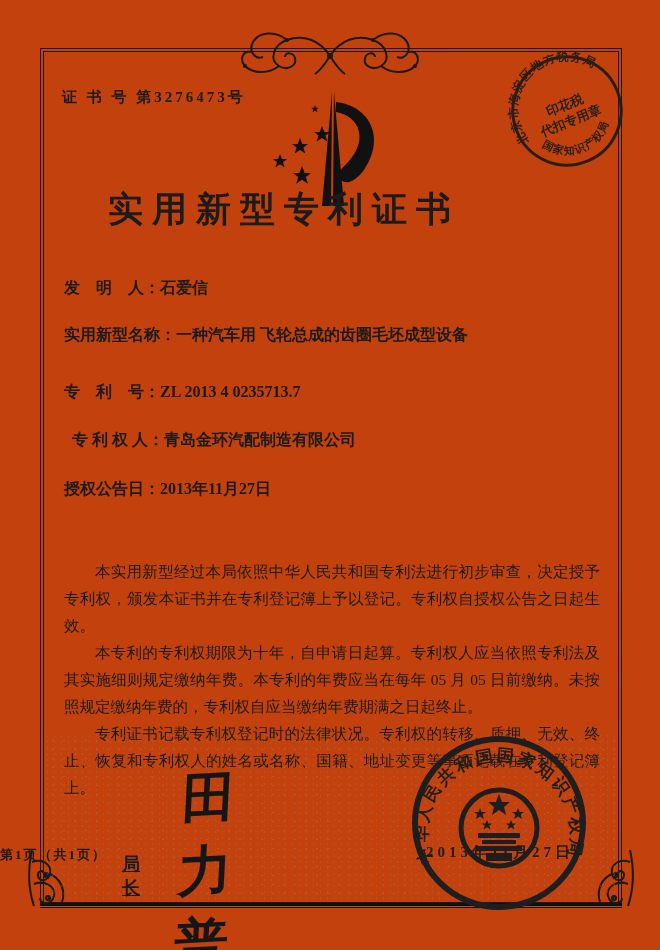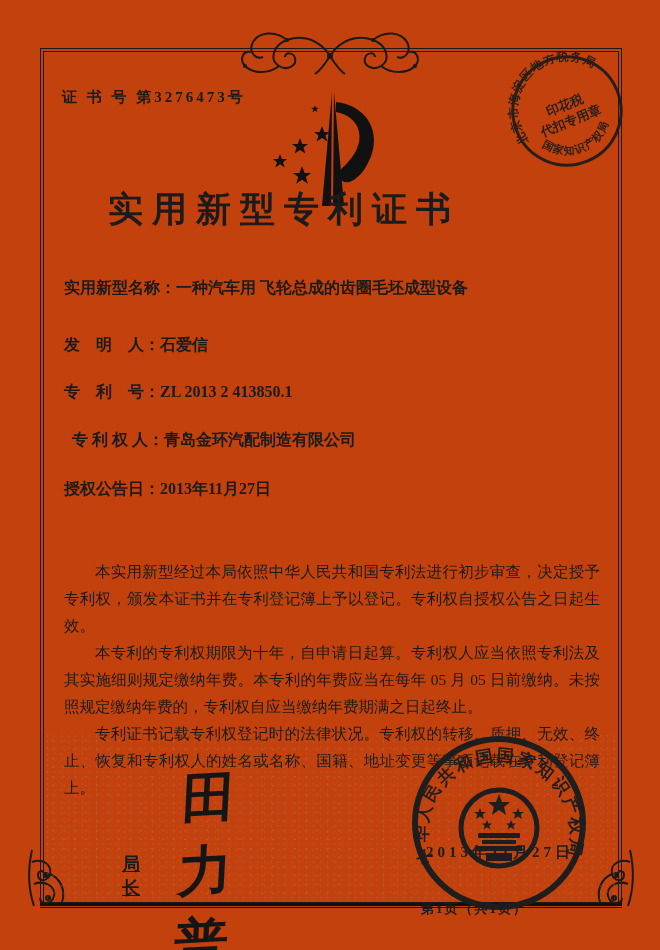--- a/index.html
+++ b/index.html
@@ -69,21 +69,21 @@
     letter-spacing:12px; transform:rotate(-3deg) skewX(-6deg); color:#151515;
   }
   
   .office-seal { position:absolute; left:408px; top:732px; width:182px; height:182px; z-index:2; }
   .seal-date {
     position:absolute; left:420px; top:843px; width:160px; z-index:2;
     font-size:15px; font-weight:bold; letter-spacing:4px; color:#1e1e1e; text-align:center;
   }
   
   .footer {
-    position:absolute; left:0; top:900px; width:528px; text-align:right;
+    position:absolute; left:0; top:846px; width:528px; text-align:left;
     font-size:13px; font-weight:bold; letter-spacing:2px; z-index:3;
   }
   svg text { font-family:"Liberation Serif", serif; }
 </style>
 </head>
 <body>
 
 <div class="page">
 
   <div class="frame"></div>
@@ -158,28 +158,28 @@
       <path d="M84,4 L74,118 L83,118 Z"></path>
       <path d="M86,4 L96,118 L85,118 Z"></path>
 
       <path d="M88,14 C122,18 138,50 116,82 C108,93 96,99 92,90 C89,83 95,80 101,73 C120,52 112,28 88,24 Z"></path>
     </g>
   </svg>
 
   <div class="title">实用新型专利证书</div>
 
   <div class="fields">
+    <div class="field-row f2">
+      <span class="field-label">发　明　人：</span><span class="field-value">石爱信</span>
+    </div>
     <div class="field-row f1">
       <span class="field-label">实用新型名称：</span><span class="field-value">一种汽车用 飞轮总成的齿圈毛坯成型设备</span>
     </div>
-    <div class="field-row f2">
-      <span class="field-label">发　明　人：</span><span class="field-value">石爱信</span>
-    </div>
     <div class="field-row f3">
-      <span class="field-label">专　利　号：</span><span class="field-value">ZL 2013 2 413850.1</span>
+      <span class="field-label">专　利　号：</span><span class="field-value">ZL 2013 4 0235713.7</span>
     </div>
     <div class="field-row f5">
       <span class="field-label">专 利 权 人：</span><span class="field-value">青岛金环汽配制造有限公司</span>
     </div>
     <div class="field-row f6">
       <span class="field-label">授权公告日：</span><span class="field-value">2013年11月27日</span>
     </div>
   </div>
 
   <div class="body-text">

